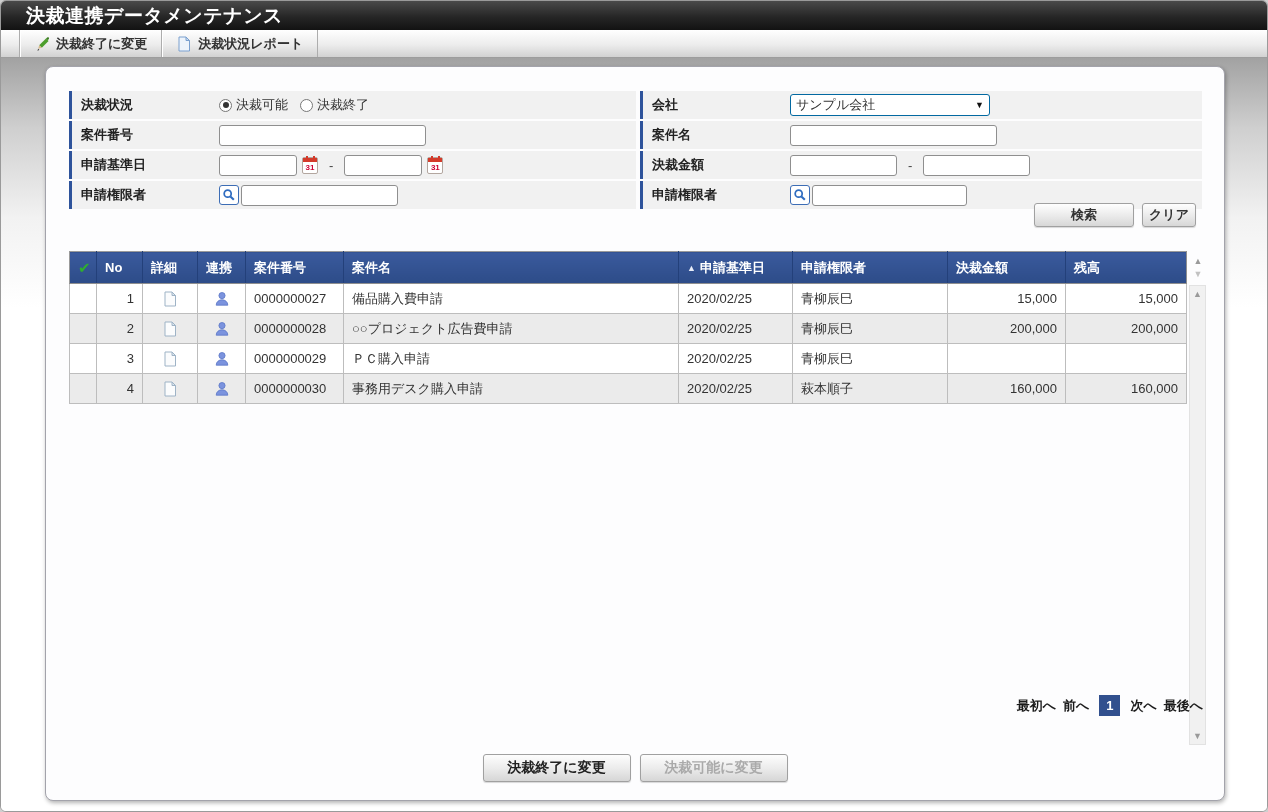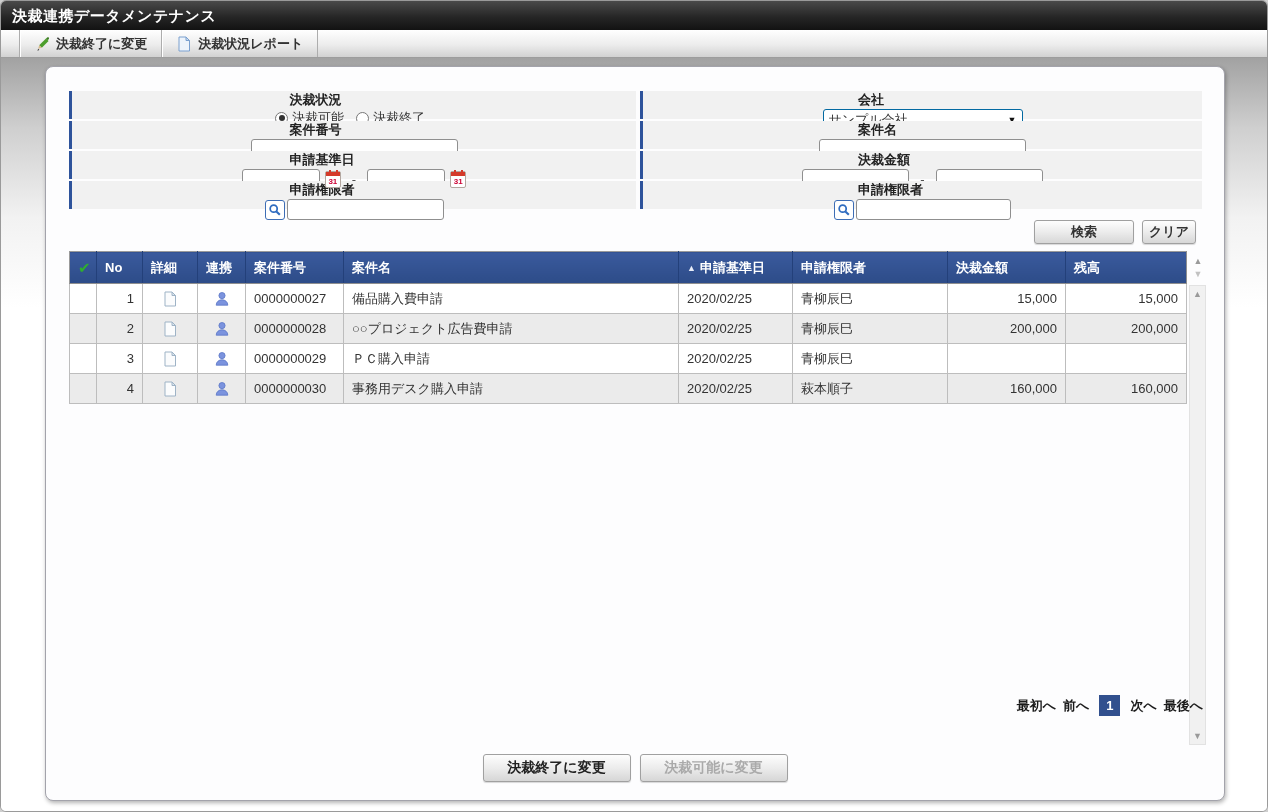--- a/index.html
+++ b/index.html
@@ -1,54 +1,54 @@
 <!DOCTYPE html>
 <html><head>
 <meta charset="utf-8">
 <style>
   * { margin:0; padding:0; box-sizing:border-box; }
   html,body { width:1268px; height:812px; }
   body { font-family:"Liberation Sans","DejaVu Sans",sans-serif; background:#cfcfcf; }
   .window { width:1268px; height:812px; border:1px solid #9a9a9a; border-radius:6px; overflow:hidden; background:#fff; display:flex; flex-direction:column; }
 
   
-  .titlebar { height:29px; background:linear-gradient(to bottom,#4a4a4a 0%,#262626 55%,#121212 100%); color:#fff; font-size:15px; font-weight:bold; line-height:29px; padding-left:11px; letter-spacing:0.5px; flex:0 0 auto; }
+  .titlebar { height:29px; background:linear-gradient(to bottom,#4a4a4a 0%,#262626 55%,#121212 100%); color:#fff; font-size:19px; font-weight:bold; line-height:29px; padding-left:25px; letter-spacing:0.5px; flex:0 0 auto; }
 
   
   .toolbar { height:28px; background:linear-gradient(to bottom,#ffffff 0%,#ececec 55%,#d2d2d2 100%); border-bottom:1px solid #9d9d9d; display:flex; align-items:stretch; padding-left:18px; flex:0 0 auto; }
   .tb-btn { display:flex; align-items:center; gap:6px; padding:0 14px; font-size:13px; font-weight:bold; color:#333; border-left:1px solid #adadad; box-shadow:inset 1px 0 0 #fff; cursor:pointer; }
   .tb-end { border-left:1px solid #adadad; box-shadow:inset 1px 0 0 #fff; width:1px; }
   .tb-btn .icn { width:16px; height:16px; display:inline-block; }
 
   
   .content { position:relative; flex:1 1 auto; background:linear-gradient(to bottom,#a2a2a2 0px,#cfcfcf 70px,#f2f2f2 160px,#ffffff 250px); }
   .panel { position:absolute; left:44px; top:8px; width:1180px; height:735px; background:#fdfdfe; border:1px solid #a3a3ab; border-radius:8px; box-shadow:1px 2px 4px rgba(0,0,0,.3); }
 
   
   .form-grid { position:absolute; left:23px; top:24px; width:1133px; display:grid; grid-template-columns:567px 562px; column-gap:4px; row-gap:2px; }
-  .f-row { height:28px; background:#f1f1f1; display:flex; align-items:center; border-left:3px solid #2e539b;flex-direction:column; }
+  .f-row { height:28px; background:#f1f1f1; display:flex; align-items:center; border-left:3px solid #2e539b; }
   .f-label { width:147px; padding-left:9px; font-size:13px; font-weight:bold; color:#222; flex:0 0 auto; }
   .f-value { display:flex; align-items:center; gap:5px; font-size:13px; color:#333; }
   .txt { height:21px; border:1px solid #8f8f8f; border-radius:3px; background:#fff; font-size:13px; padding:0 4px; font-family:inherit; }
   .w-205 { width:207px; } .w-78 { width:78px; } .w-107 { width:107px; } .w-157 { width:157px; } .w-155 { width:155px; }
   .dash { color:#444; padding:0 6px; }
   .radio-group { display:flex; align-items:center; gap:4px; }
   .radio { width:13px; height:13px; border:1px solid #777; border-radius:50%; background:#fff; display:inline-flex; align-items:center; justify-content:center; }
   .radio.checked::after { content:""; width:6px; height:6px; border-radius:50%; background:#333; }
   .radio-lbl { margin-right:8px; }
   .selectbox { width:200px; height:22px; border:1px solid #0369a1; border-radius:3px; background:#fff; display:flex; align-items:center; font-size:13px; padding:0 5px; justify-content:space-between; cursor:pointer; }
   .selectbox .caret { font-size:9px; color:#111; }
   .cal-icon { width:16px; height:17px; border:1px solid #b3a7a0; border-radius:2px; background:#fff; position:relative; display:inline-block; cursor:pointer; }
   .cal-icon::before { content:""; position:absolute; left:0; right:0; top:0; height:4px; background:#d43a2a; }
   .cal-icon::after { content:""; position:absolute; top:-2px; left:3px; width:2px; height:3px; background:#d43a2a; box-shadow:7px 0 0 #d43a2a; }
   .cal-num { position:absolute; bottom:0; left:0; right:0; text-align:center; font-size:8px; font-weight:bold; color:#c03; line-height:11px; }
   .mag-btn { width:20px; height:20px; border:1px solid #3d6db5; border-radius:3px; background:#fff; display:inline-flex; align-items:center; justify-content:center; cursor:pointer; }
 
   
-  .action-row { position:absolute; top:153px; right:28px; display:flex; gap:8px; }
+  .action-row { position:absolute; top:136px; right:28px; display:flex; gap:8px; }
   .gbtn { height:24px; border:1px solid #a0a0a0; border-radius:3px; background:linear-gradient(to bottom,#fefefe 0%,#ececec 50%,#d7d7d7 100%); font-size:13px; font-weight:bold; color:#333; font-family:inherit; cursor:pointer; box-shadow:0 1px 1px rgba(0,0,0,.15); }
   .btn-search { width:100px; } .btn-clear { width:54px; }
 
   
   .table-wrap { position:absolute; left:23px; top:184px; display:flex; align-items:flex-start; }
   table.grid { border-collapse:collapse; table-layout:fixed; width:1117px; font-size:13px; }
   table.grid th { background:linear-gradient(to bottom,#3a5a9d 0%,#2d4c88 100%); color:#fff; font-weight:bold; height:32px; text-align:left; padding:0 8px; border-right:1px solid #23407a; border-bottom:1px solid #8f8f8f; white-space:nowrap; overflow:hidden; }
   table.grid th.last { border-right:1px solid #8f8f8f; }
   table.grid td { height:30px; border:1px solid #bdbdbd; padding:0 8px; color:#333; white-space:nowrap; overflow:hidden; background:#fff; }
   table.grid { border:1px solid #9a9a9a; }

